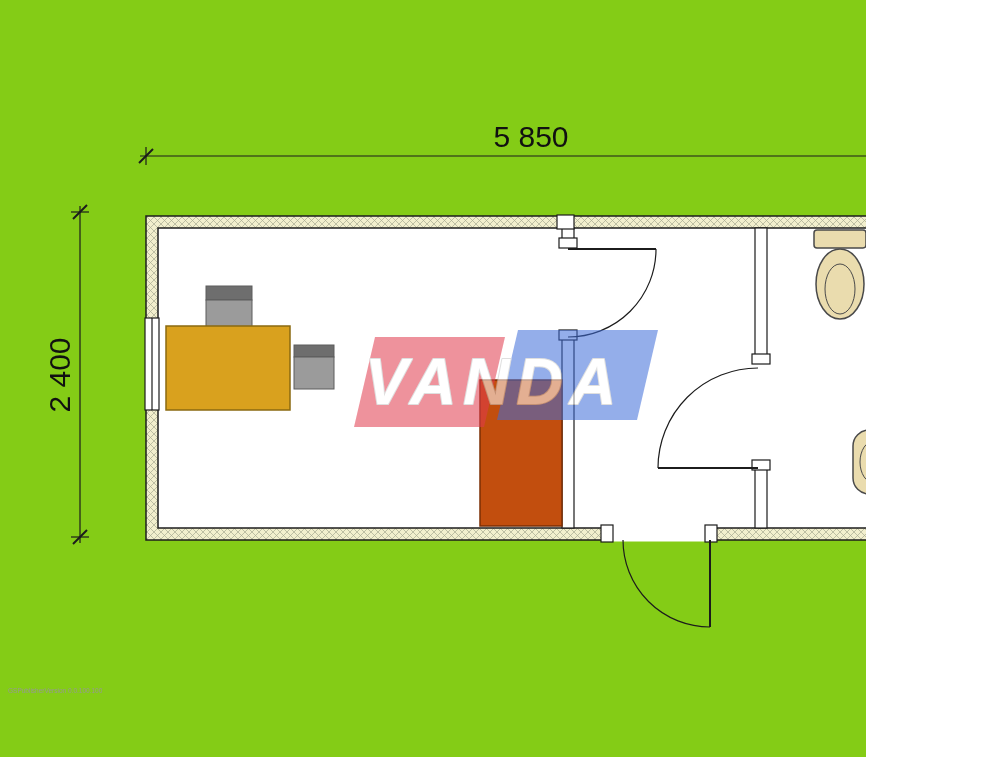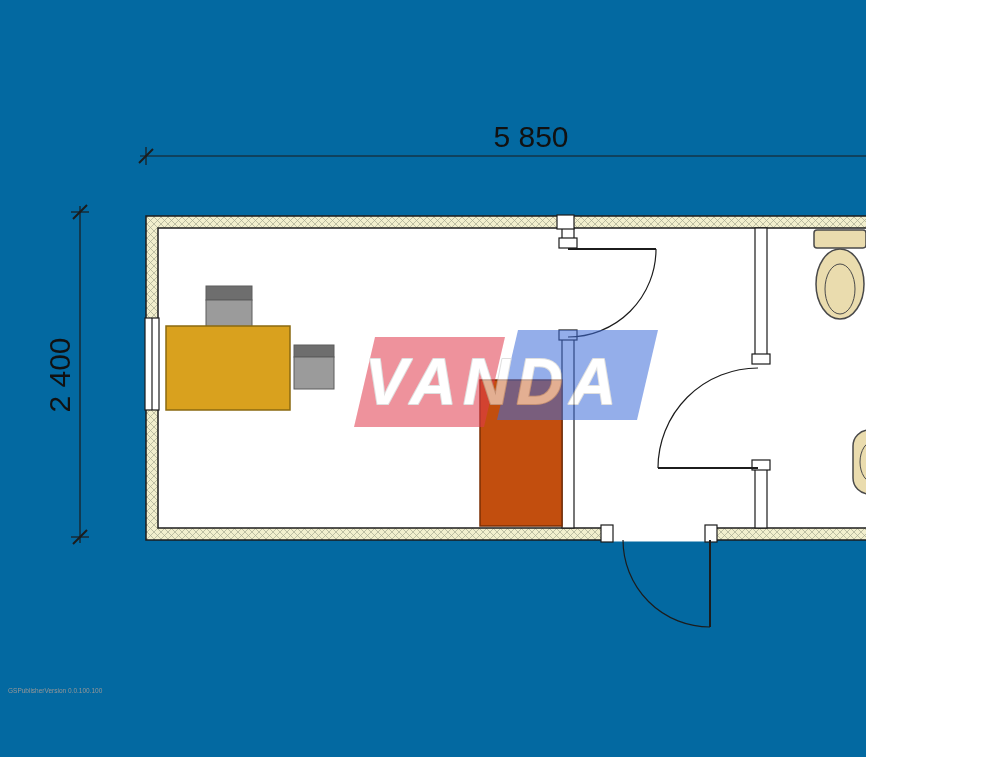--- a/index.html
+++ b/index.html
@@ -1,16 +1,16 @@
 <!DOCTYPE html>
 <html><head>
 <meta charset="utf-8">
 <style>
   html,body{margin:0;padding:0;background:#ffffff;}
-  .page{position:relative;width:866px;height:757px;background:#0369a1;overflow:hidden;
+  .page{position:relative;width:866px;height:757px;background:#84cc16;overflow:hidden;
         font-family:"Liberation Sans", sans-serif;}
   svg{position:absolute;inset:0;}
   .ln{stroke:#1c1c1c;fill:none;stroke-width:1.2;}
   .ln-thick{stroke:#1c1c1c;fill:none;stroke-width:2;}
   .wall{stroke:#1c1c1c;stroke-width:1.5;}
   .white-fill{fill:#ffffff;}
   .jamb{fill:#ffffff;stroke:#1c1c1c;stroke-width:1.2;}
   text.dim{font-family:"Liberation Sans", sans-serif;font-size:30px;fill:#111111;}
   text.fineprint{font-family:"Liberation Sans", sans-serif;font-size:6.5px;fill:#979797;}
   text.vanda{font-family:"Liberation Sans", sans-serif;font-weight:bold;font-style:italic;

